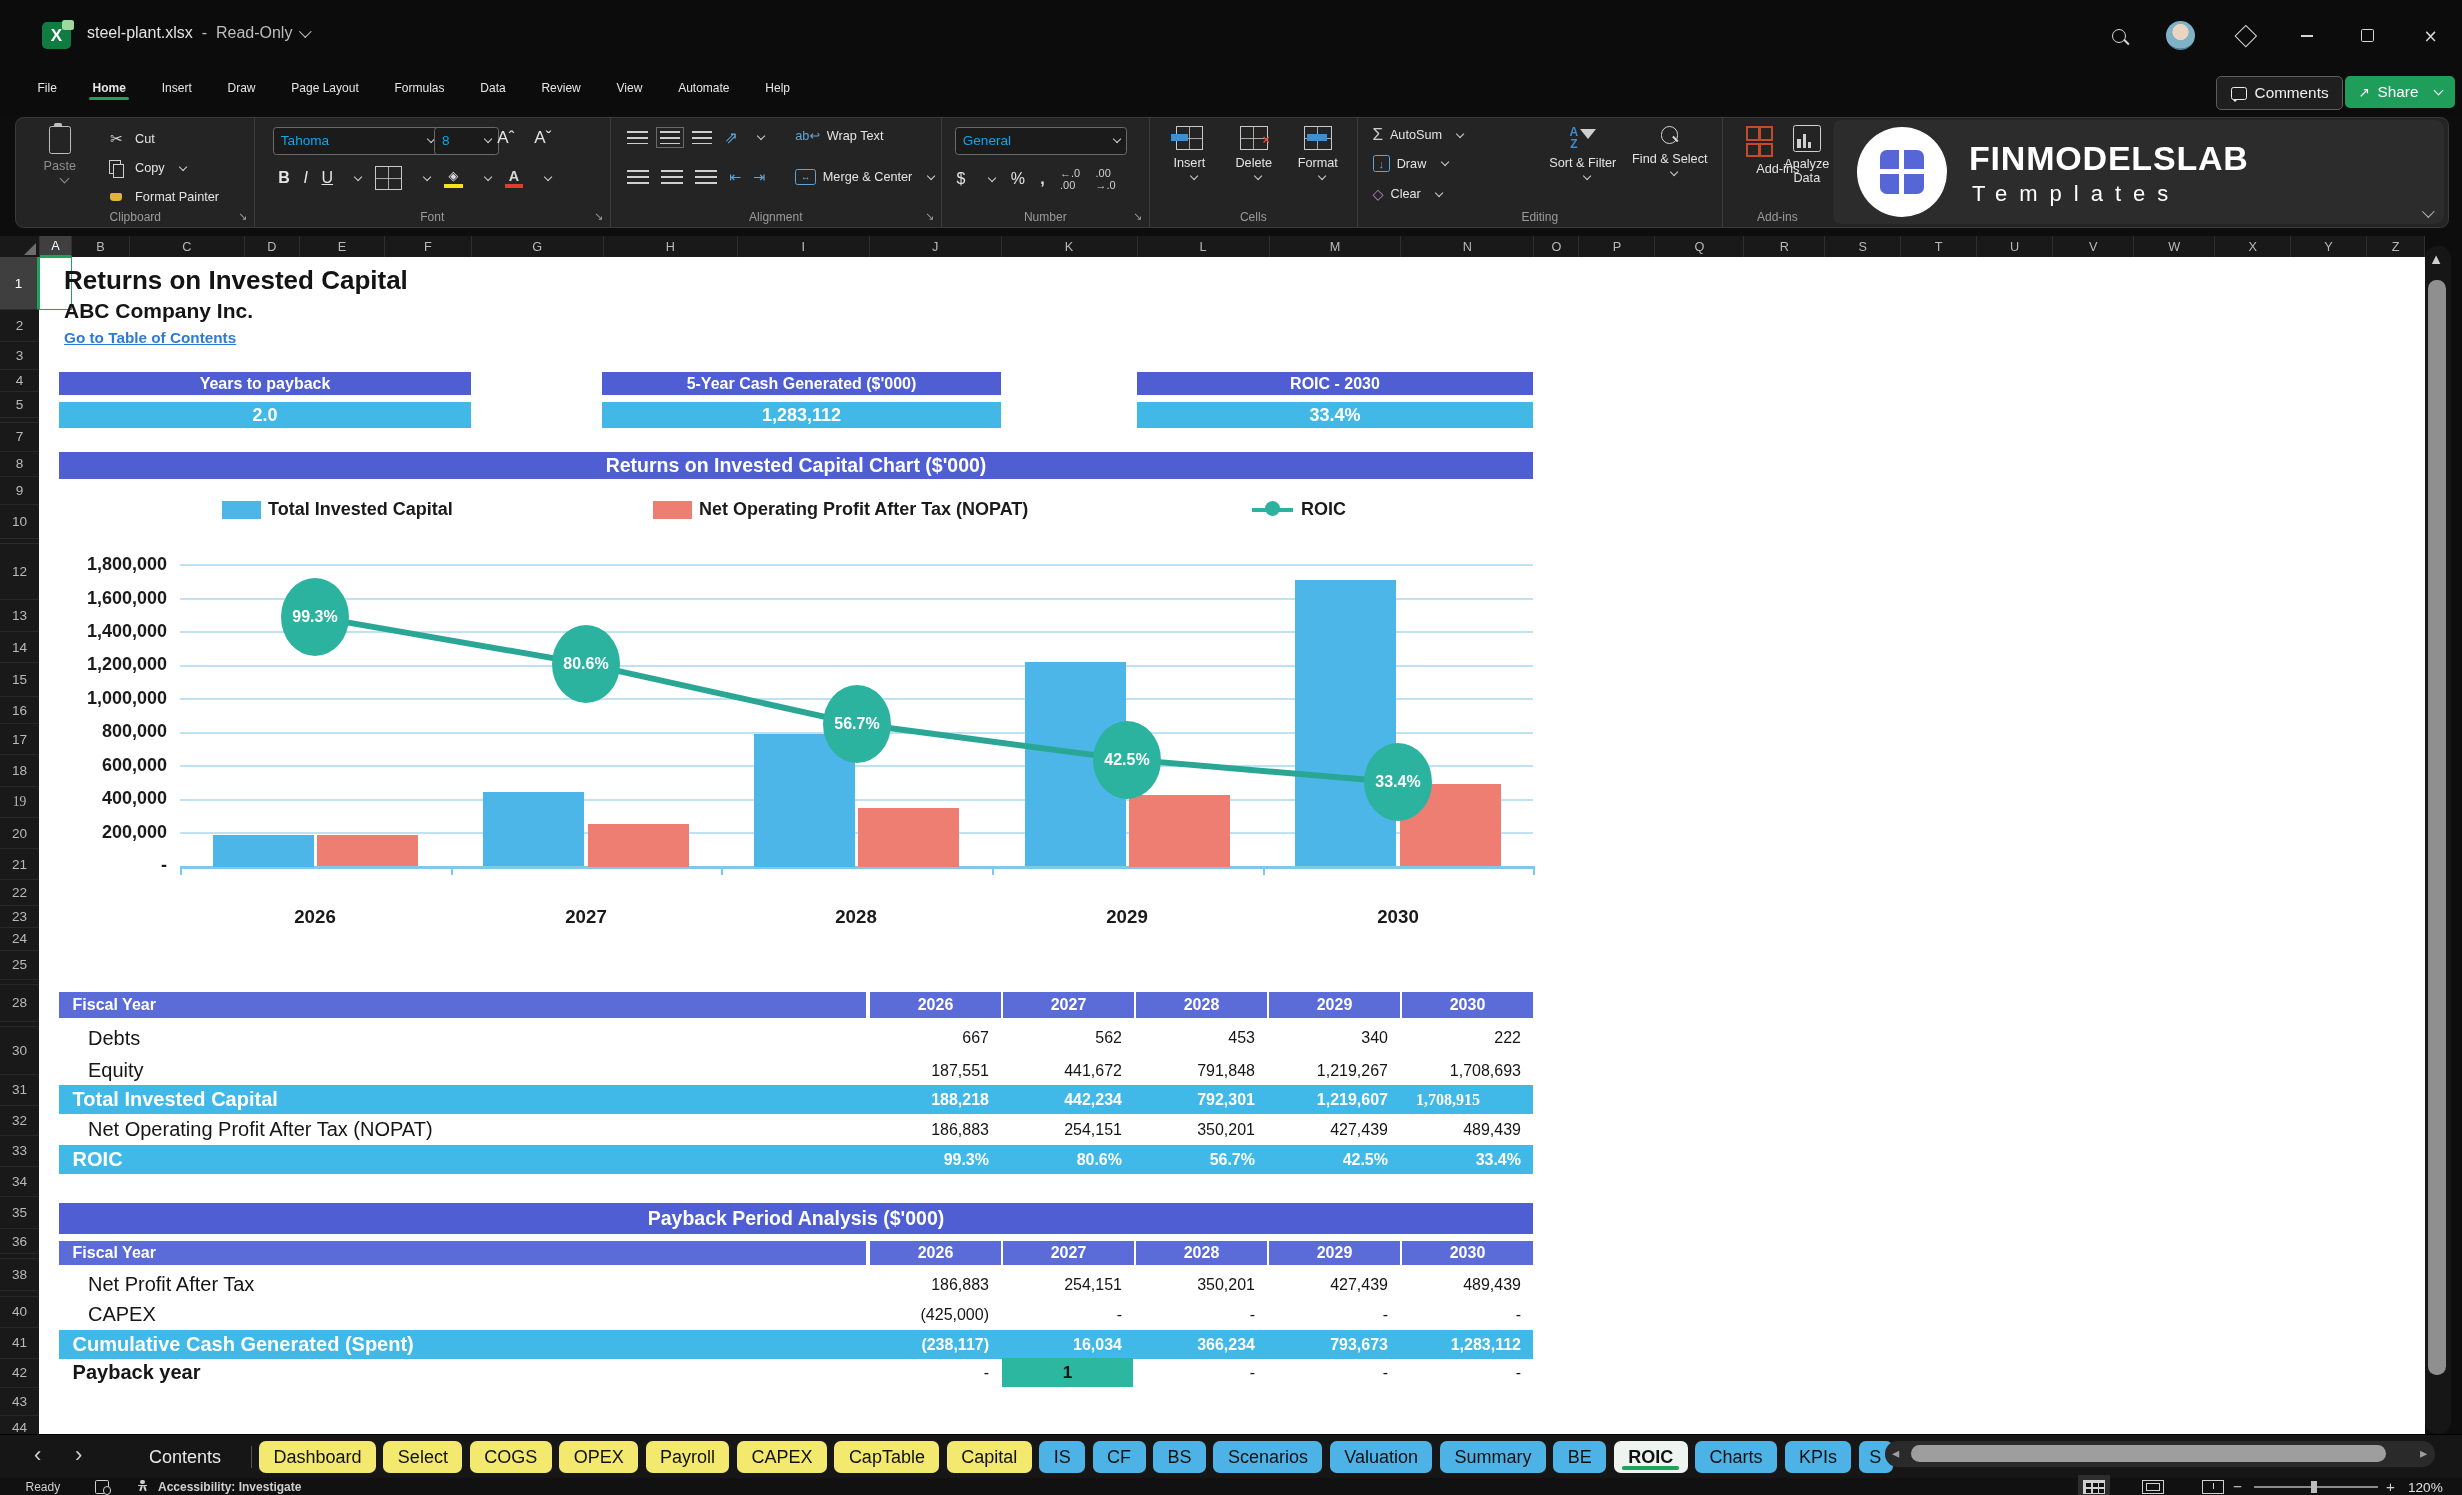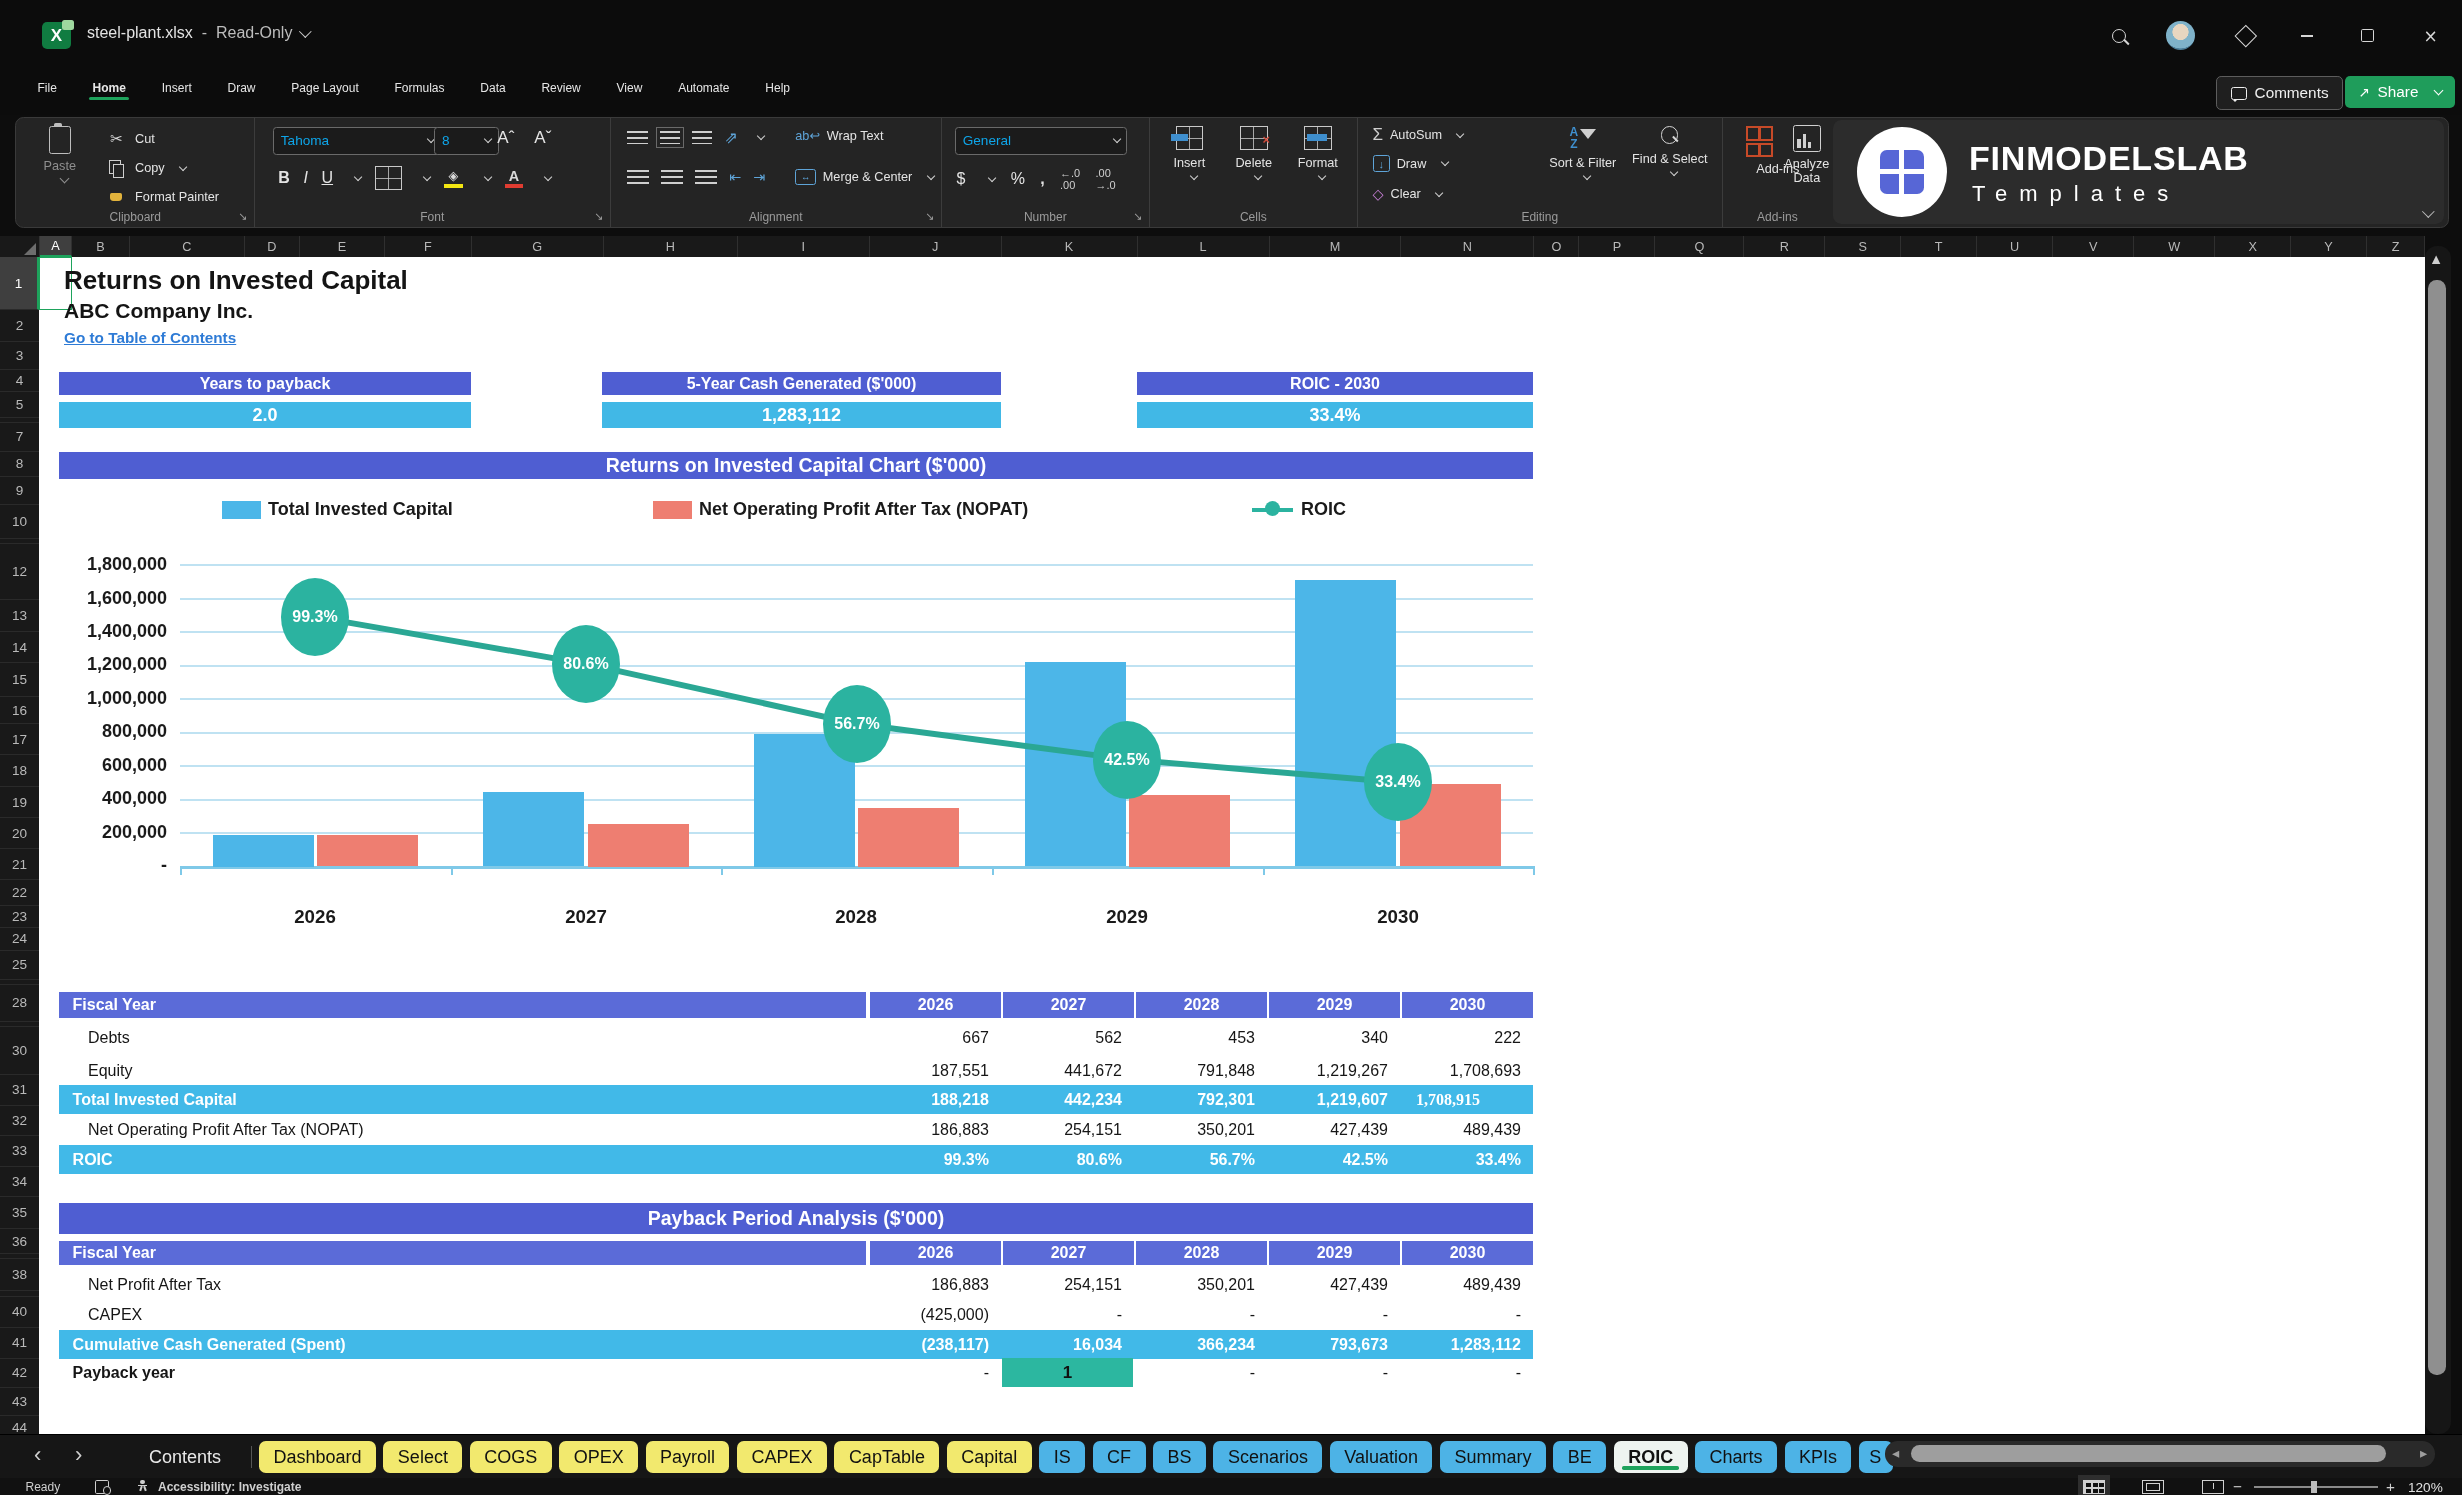--- a/index.html
+++ b/index.html
@@ -88,21 +88,21 @@
   .ytick{width:136px;text-align:right;font-size:18px;font-weight:bold;color:#1a1a1a;}
   .catlab{width:110px;text-align:center;font-size:18.7px;font-weight:bold;color:#1a1a1a;}
   .bubble-pt{width:68px;height:78px;border-radius:50%;background:#2bb3a0;color:#fff;font-weight:bold;font-size:16px;
              display:flex;align-items:center;justify-content:center;}
   .leg-text{font-size:18px;font-weight:600;color:#1a1a1a;}
   .leg-swatch{width:39px;height:18px;}
 
   .thead-label{background:#5b6bd8;color:#fff;font-weight:bold;font-size:16px;display:flex;align-items:center;padding-left:13.6px;box-sizing:border-box;}
   .thead-year{background:#5b6bd8;color:#fff;font-weight:bold;font-size:16px;display:flex;align-items:center;justify-content:center;}
   .trow{box-sizing:border-box;}
-  .trow .lab{position:absolute;left:0;top:0;bottom:0;display:flex;align-items:center;font-size:16px;color:#161616;}
+  .trow .lab{position:absolute;left:0;top:0;bottom:0;display:flex;align-items:center;font-size:20px;color:#161616;}
   .trow .val{position:absolute;top:0;bottom:0;display:flex;align-items:center;justify-content:flex-end;font-size:16px;color:#161616;}
   .trow.hl{background:#41b9e8;}
   .trow.hl .lab,.trow.hl .val{color:#fff;font-weight:bold;}
   .pb-cell{background:#2cb7a0;color:#111;font-weight:bold;font-size:17px;display:flex;align-items:center;justify-content:center;}
 
   
   #vscroll{left:2425px;top:246px;width:25.5px;height:1188px;background:#161616;border-radius:12px;}
   #vthumb{left:2428px;top:280px;width:18px;height:1095px;background:#8f8f8f;border-radius:8.5px;}
   #vup{left:2429px;top:251px;color:#cfcfcf;font-size:14.4px;}
   #tabbar{left:0;top:1434px;width:2462px;height:44px;background:#161616;border-top:0.8px solid #000;}
@@ -407,21 +407,21 @@
       <div class="rowcell" style="height:28px;">9</div>
       <div class="rowcell" style="height:34px;">10</div>
       <div class="rowcell" style="height:5.1px;"></div>
       <div class="rowcell" style="height:56px;">12</div>
       <div class="rowcell" style="height:32px;">13</div>
       <div class="rowcell" style="height:31px;">14</div>
       <div class="rowcell" style="height:34px;">15</div>
       <div class="rowcell" style="height:27px;">16</div>
       <div class="rowcell" style="height:31px;">17</div>
       <div class="rowcell" style="height:32px;">18</div>
-      <div class="rowcell" style="height:31px;">19</div>
+      <div class="rowcell" style="height:31px;font-family:Liberation Serif, serif;">19</div>
       <div class="rowcell" style="height:31px;">20</div>
       <div class="rowcell" style="height:31px;">21</div>
       <div class="rowcell" style="height:25.5px;">22</div>
       <div class="rowcell" style="height:22px;">23</div>
       <div class="rowcell" style="height:23px;">24</div>
       <div class="rowcell" style="height:29px;">25</div>
       <div class="rowcell" style="height:5.1px;"></div>
       <div class="rowcell" style="height:37px;">28</div>
       <div class="rowcell" style="height:5.1px;"></div>
       <div class="rowcell" style="height:48px;">30</div>

